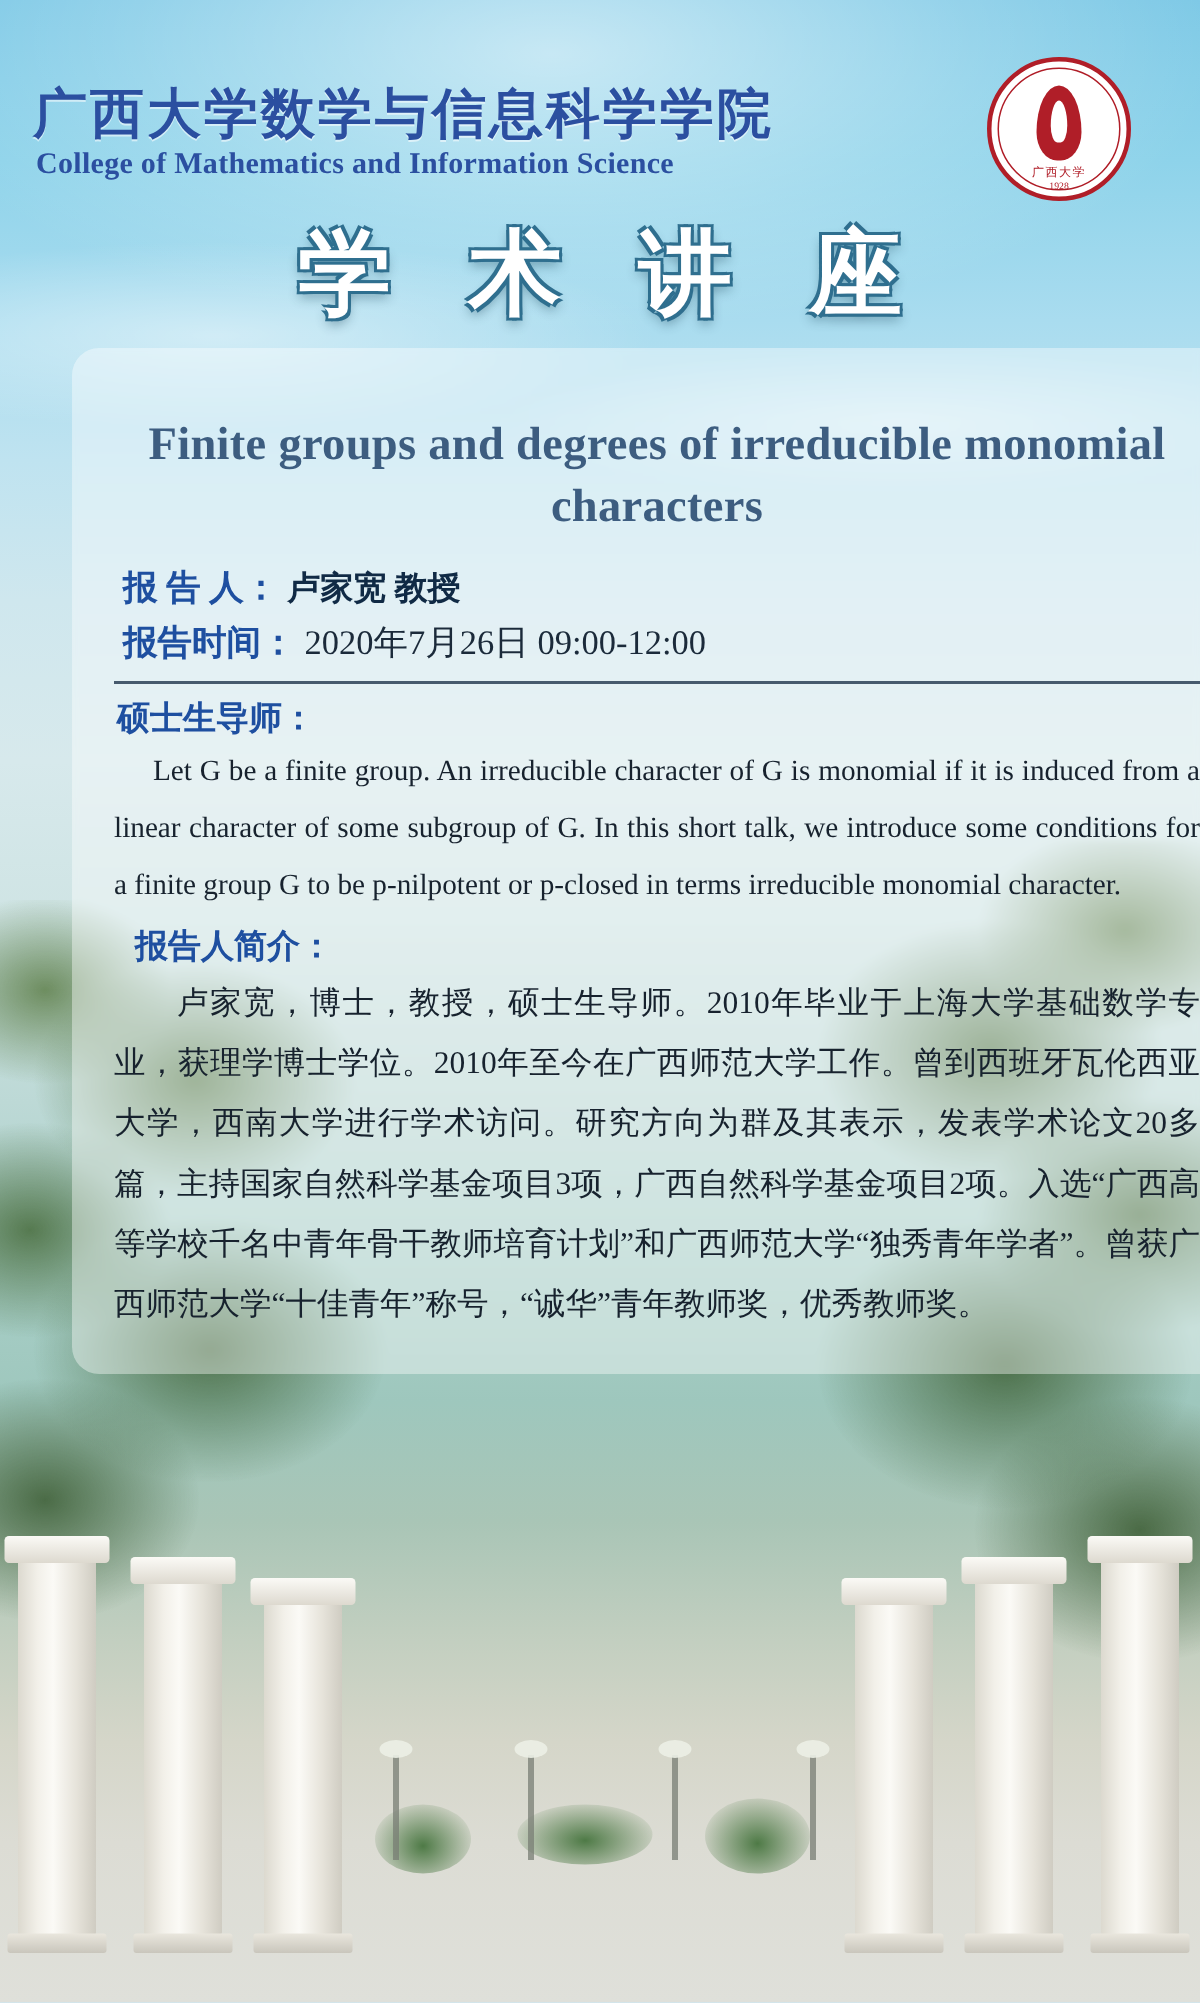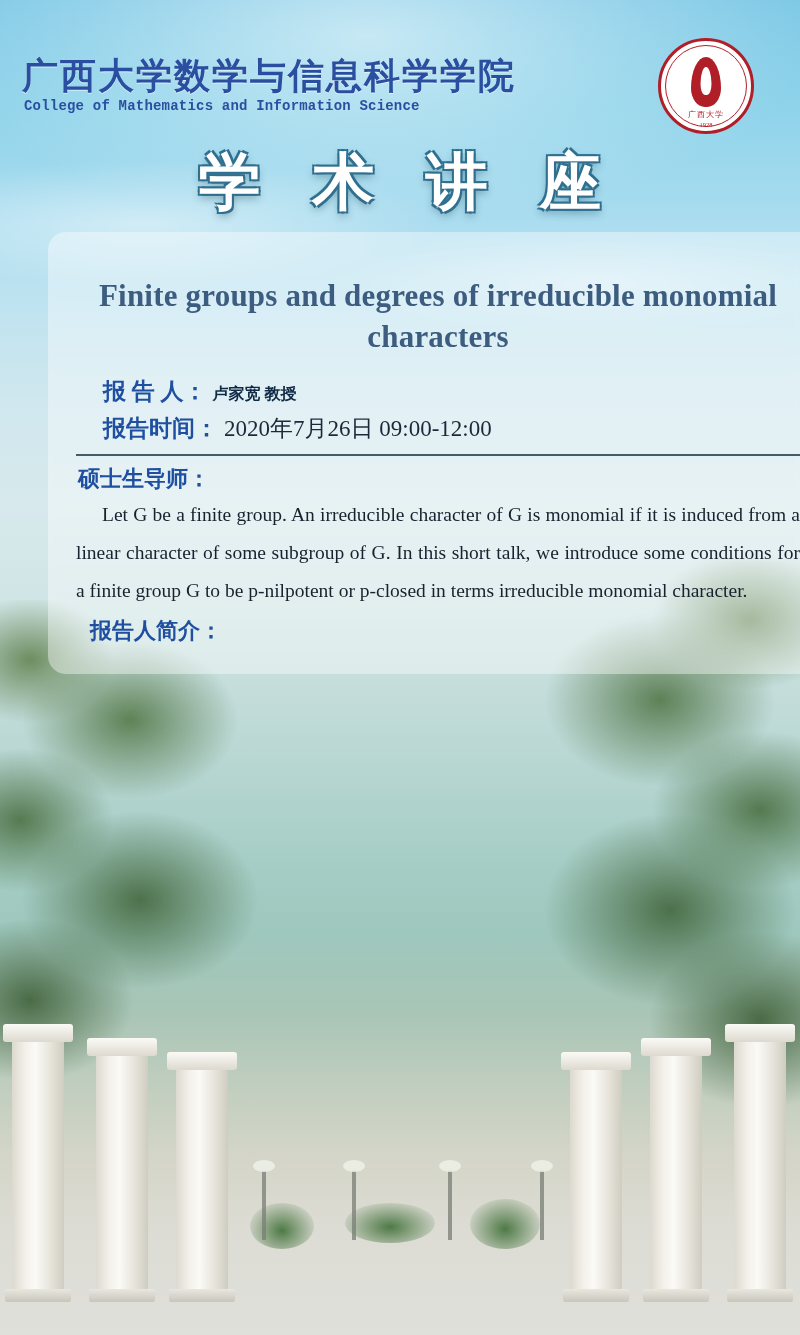--- a/index.html
+++ b/index.html
@@ -152,23 +152,23 @@
     font-weight: bold;
     font-size: 36px;
     letter-spacing: 2px;
     color: #2b4fa0;
     text-shadow: 0 1px 0 rgba(255,255,255,0.55);
     white-space: nowrap;
   }
   .school-name-en {
     position: absolute;
     left: 24px; top: 98px;
-    font-family: Liberation Mono, monospace;
-    font-weight: bold;
-    font-size: 14px;
+    font-family: Liberation Serif, serif;
+    font-weight: bold;
+    font-size: 20px;
     letter-spacing: 0.2px;
     color: #2b4fa0;
     white-space: nowrap;
   }
   .logo {
     position: absolute;
     right: 22px; top: 38px;
     width: 96px; height: 96px;
     border-radius: 50%;
     background: #ffffff;
@@ -262,31 +262,31 @@
     display: flex;
     align-items: baseline;
     margin: 4px 0 6px 0;
     font-family: "Liberation Serif", serif;
   }
   .field-label {
     color: #1e4fa0;
     font-weight: bold;
     font-size: 23px;
     white-space: nowrap;
-    margin-left: 29px;
+    margin-left: 8px;
   }
   .field-value {
     color: #1b2a3a;
     font-size: 23px;
     margin-left: 6px;
   }
   .field-value.bold {
     font-weight: bold;
     color: #102a45;
-    font-size: 16px;
+    font-size: 22px;
   }
   .affiliation {
     font-family: "Liberation Serif", serif;
     font-size: 22px;
     color: #1b2a3a;
     margin: 2px 0 8px 128px;
   }
 
   .divider {
     height: 2px;
@@ -384,15 +384,16 @@
       <span class="field-value">2020年7月26日  09:00-12:00</span>
     </div>
 
 
     <div class="divider"></div>
 
     <div class="section-label">硕士生导师：</div>
     <div class="abstract">Let G be a finite group. An irreducible character of G is monomial if it is induced from a linear character of some subgroup of G. In this short talk, we introduce some conditions for a finite group G to be p-nilpotent or p-closed in terms irreducible monomial character.</div>
 
     <div class="section-label indent">报告人简介：</div>
+    <div class="bio">卢家宽，博士，教授，硕士生导师。2010年毕业于上海大学基础数学专业，获理学博士学位。2010年至今在广西师范大学工作。曾到西班牙瓦伦西亚大学，西南大学进行学术访问。研究方向为群及其表示，发表学术论文20多篇，主持国家自然科学基金项目3项，广西自然科学基金项目2项。入选“广西高等学校千名中青年骨干教师培育计划”和广西师范大学“独秀青年学者”。曾获广西师范大学“十佳青年”称号，“诚华”青年教师奖，优秀教师奖。</div>
 
   </div>
 </div>
 
 </body></html>

